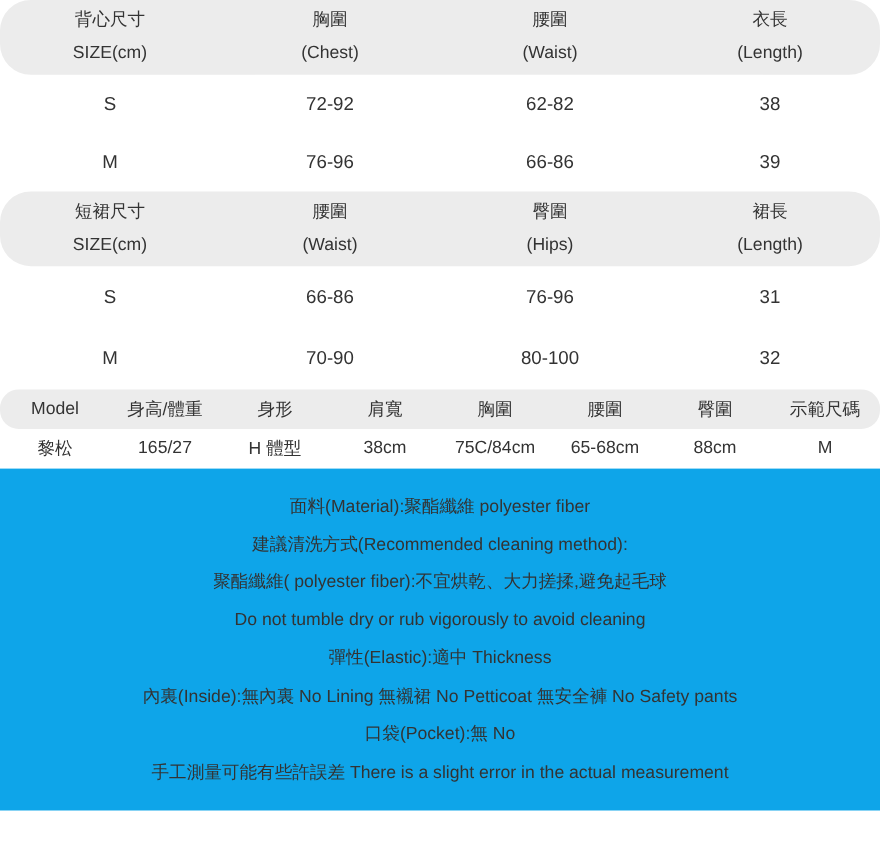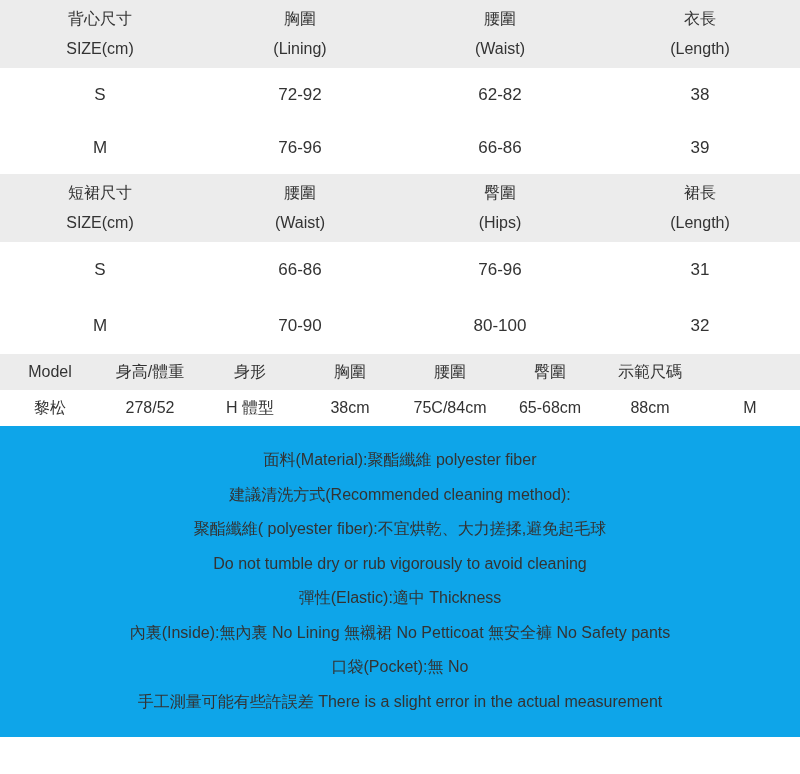--- a/index.html
+++ b/index.html
@@ -10,21 +10,21 @@
   body {
     width: 800px;
     height: 774px;
     font-family: "Liberation Sans", "DejaVu Sans", sans-serif;
     color: #333333;
     overflow: hidden;
   }
   .sheet { width: 800px; }
 
   
-  .cols4 { display: grid; grid-template-columns: repeat(4, 1fr); }
+  .cols4 { display: grid; grid-template-columns: repeat(4, 1fr); border-radius: 28px; }
   .band { background: #ececec; }
   .head4 { height: 68px; }
   .head4 .hcell {
     display: flex;
     flex-direction: column;
     justify-content: center;
     align-items: center;
     font-size: 16px;
     line-height: 30px;
   }
@@ -32,21 +32,21 @@
   .datarow4.skirt { height: 56px; }
   .datarow4 .dcell {
     display: flex;
     align-items: center;
     justify-content: center;
     font-size: 17px;
   }
 
   
   .cols8 { display: grid; grid-template-columns: repeat(8, 1fr); }
-  .head8 { height: 36px; }
+  .head8 { height: 36px; border-radius: 17px; }
   .row8  { height: 36px; background: #ffffff; }
   .head8 .hcell, .row8 .dcell {
     display: flex;
     align-items: center;
     justify-content: center;
     font-size: 16px;
     white-space: nowrap;
   }
 
   
@@ -73,21 +73,21 @@
 <div class="sheet">
 
   <div>
     <div class="cols4 band head4">
       <div class="hcell">
         <span>背心尺寸</span>
         <span>SIZE(cm)</span>
       </div>
       <div class="hcell">
         <span>胸圍</span>
-        <span>(Lining)</span>
+        <span>(Chest)</span>
       </div>
       <div class="hcell">
         <span>腰圍</span>
         <span>(Waist)</span>
       </div>
       <div class="hcell">
         <span>衣長</span>
         <span>(Length)</span>
       </div>
     </div>
@@ -136,28 +136,29 @@
       <div class="dcell">80-100</div>
       <div class="dcell">32</div>
     </div>
   </div>
 
   <div>
     <div class="cols8 band head8">
       <div class="hcell">Model</div>
       <div class="hcell">身高/體重</div>
       <div class="hcell">身形</div>
+      <div class="hcell">肩寬</div>
       <div class="hcell">胸圍</div>
       <div class="hcell">腰圍</div>
       <div class="hcell">臀圍</div>
       <div class="hcell">示範尺碼</div>
     </div>
     <div class="cols8 row8">
       <div class="dcell">黎松</div>
-      <div class="dcell">278/52</div>
+      <div class="dcell">165/27</div>
       <div class="dcell">H 體型</div>
       <div class="dcell">38cm</div>
       <div class="dcell">75C/84cm</div>
       <div class="dcell">65-68cm</div>
       <div class="dcell">88cm</div>
       <div class="dcell">M</div>
     </div>
   </div>
 
   <div class="notes">

